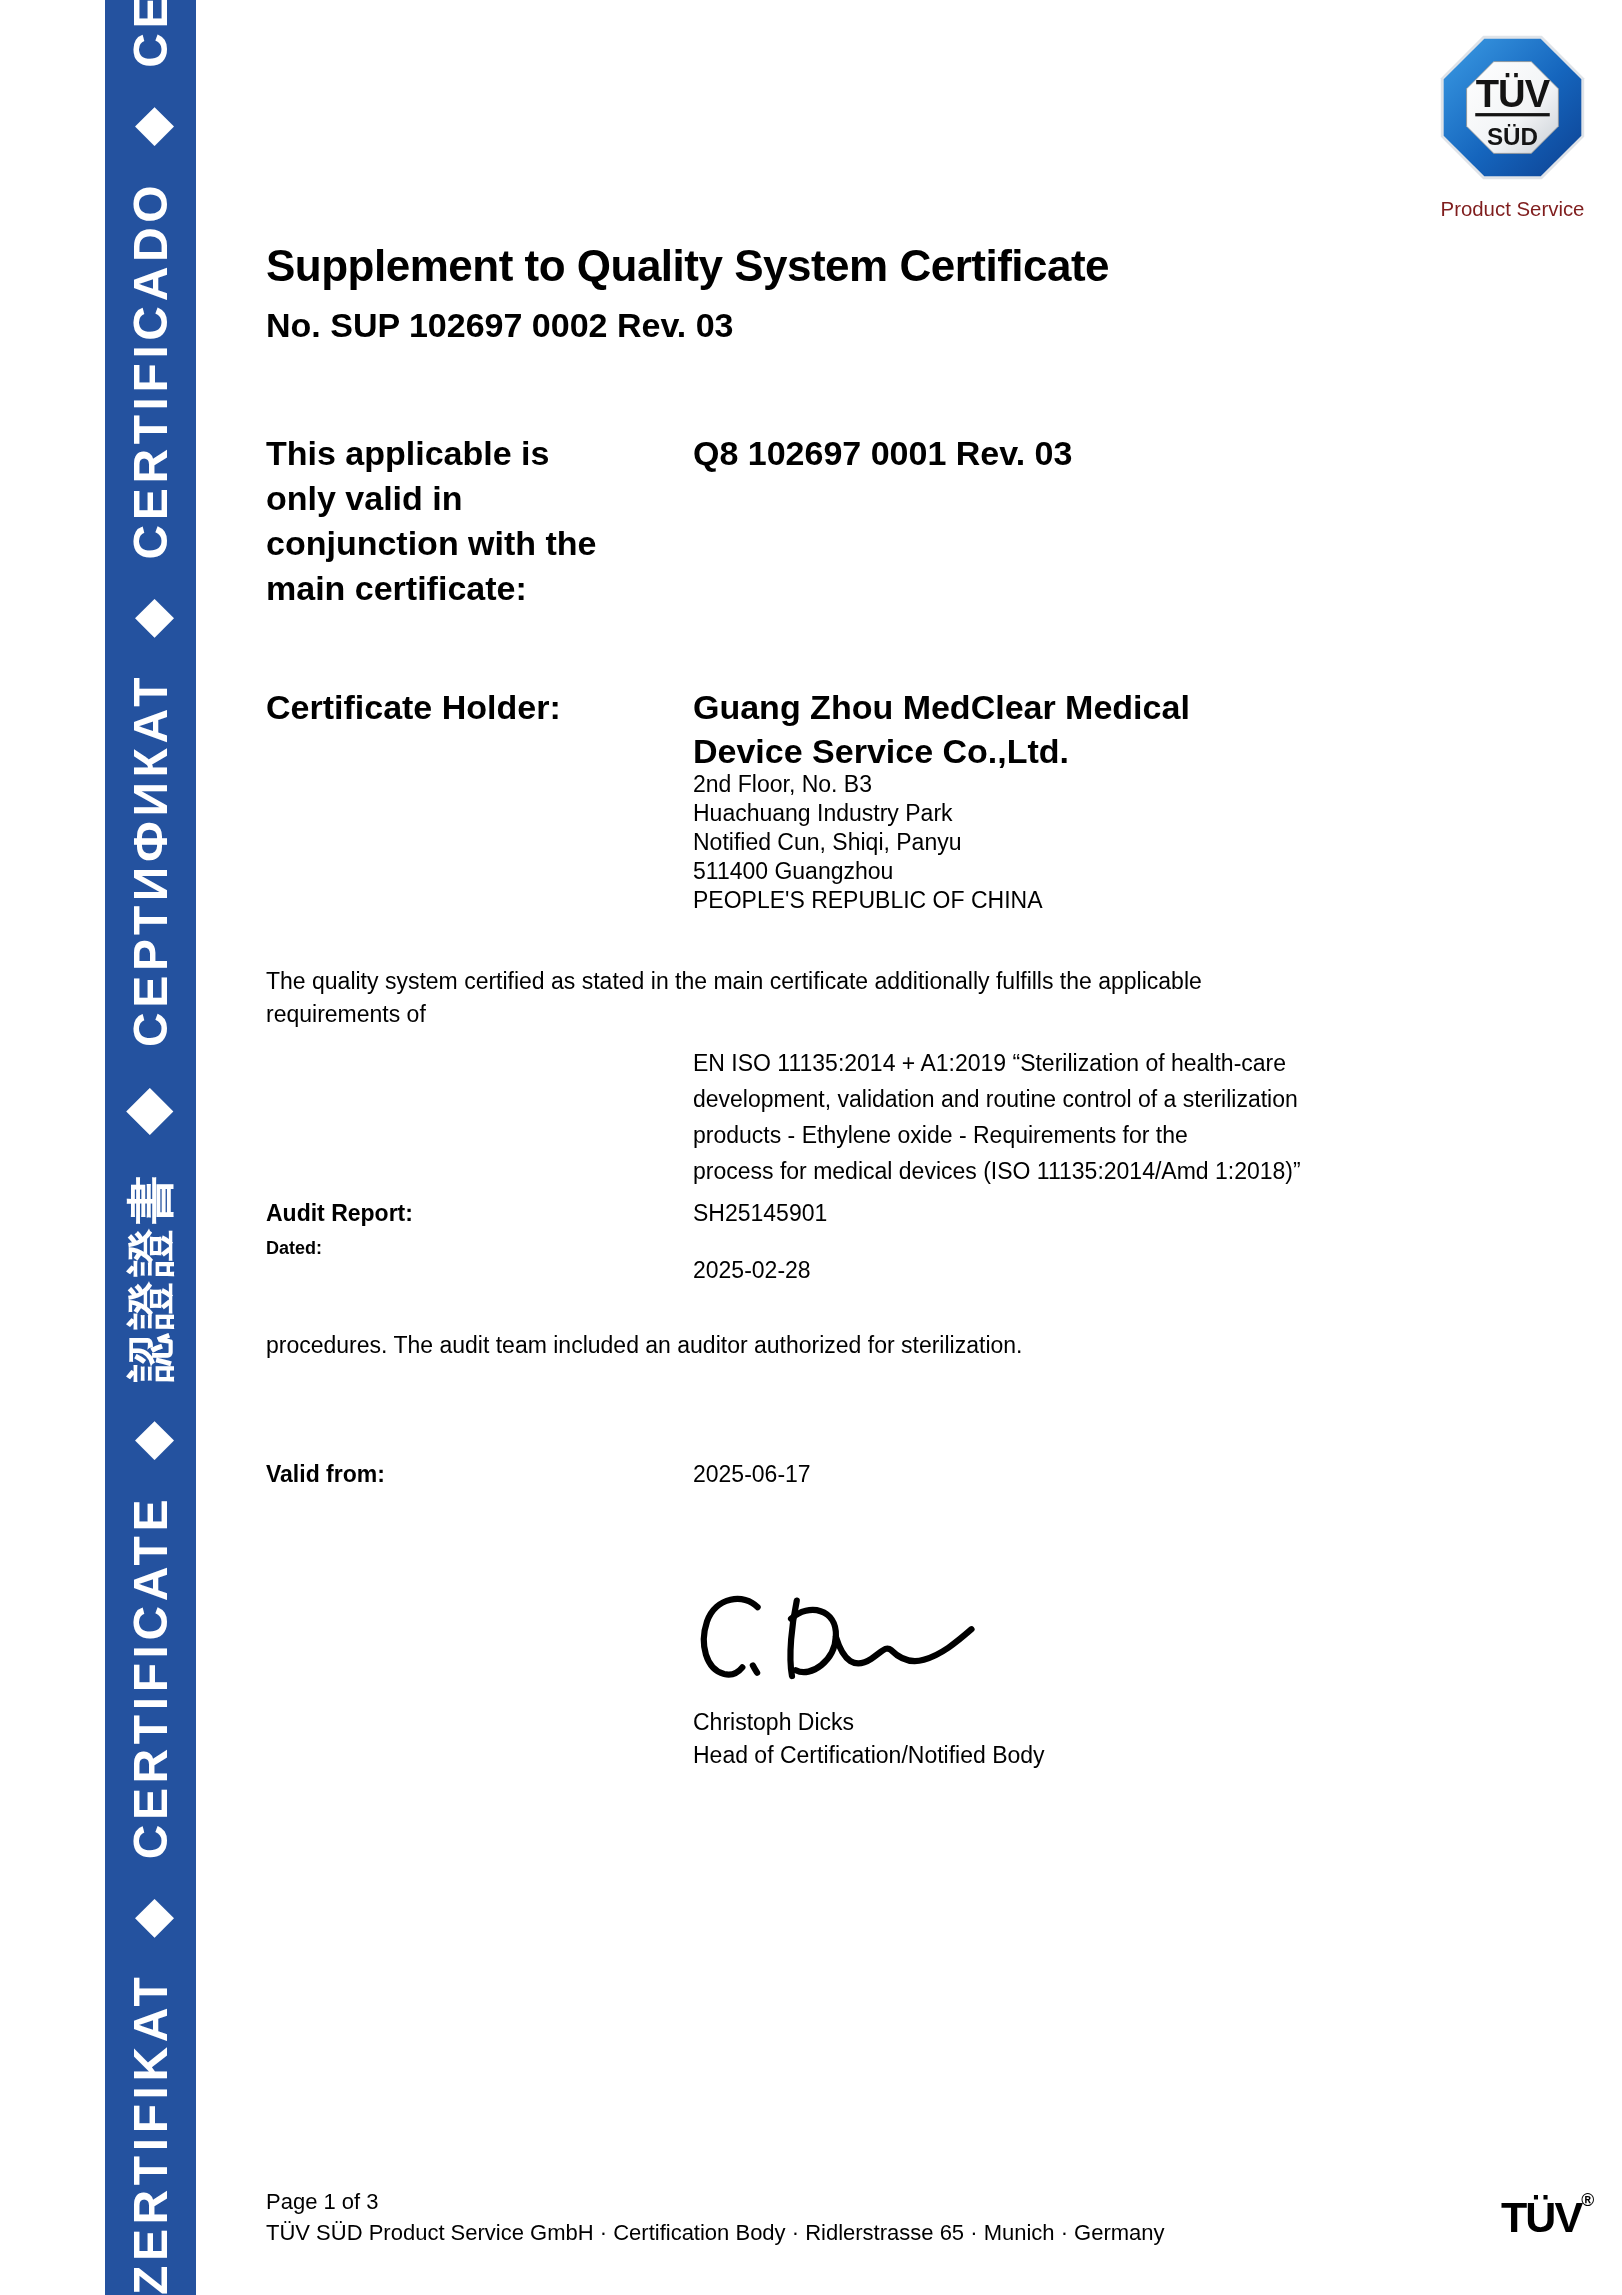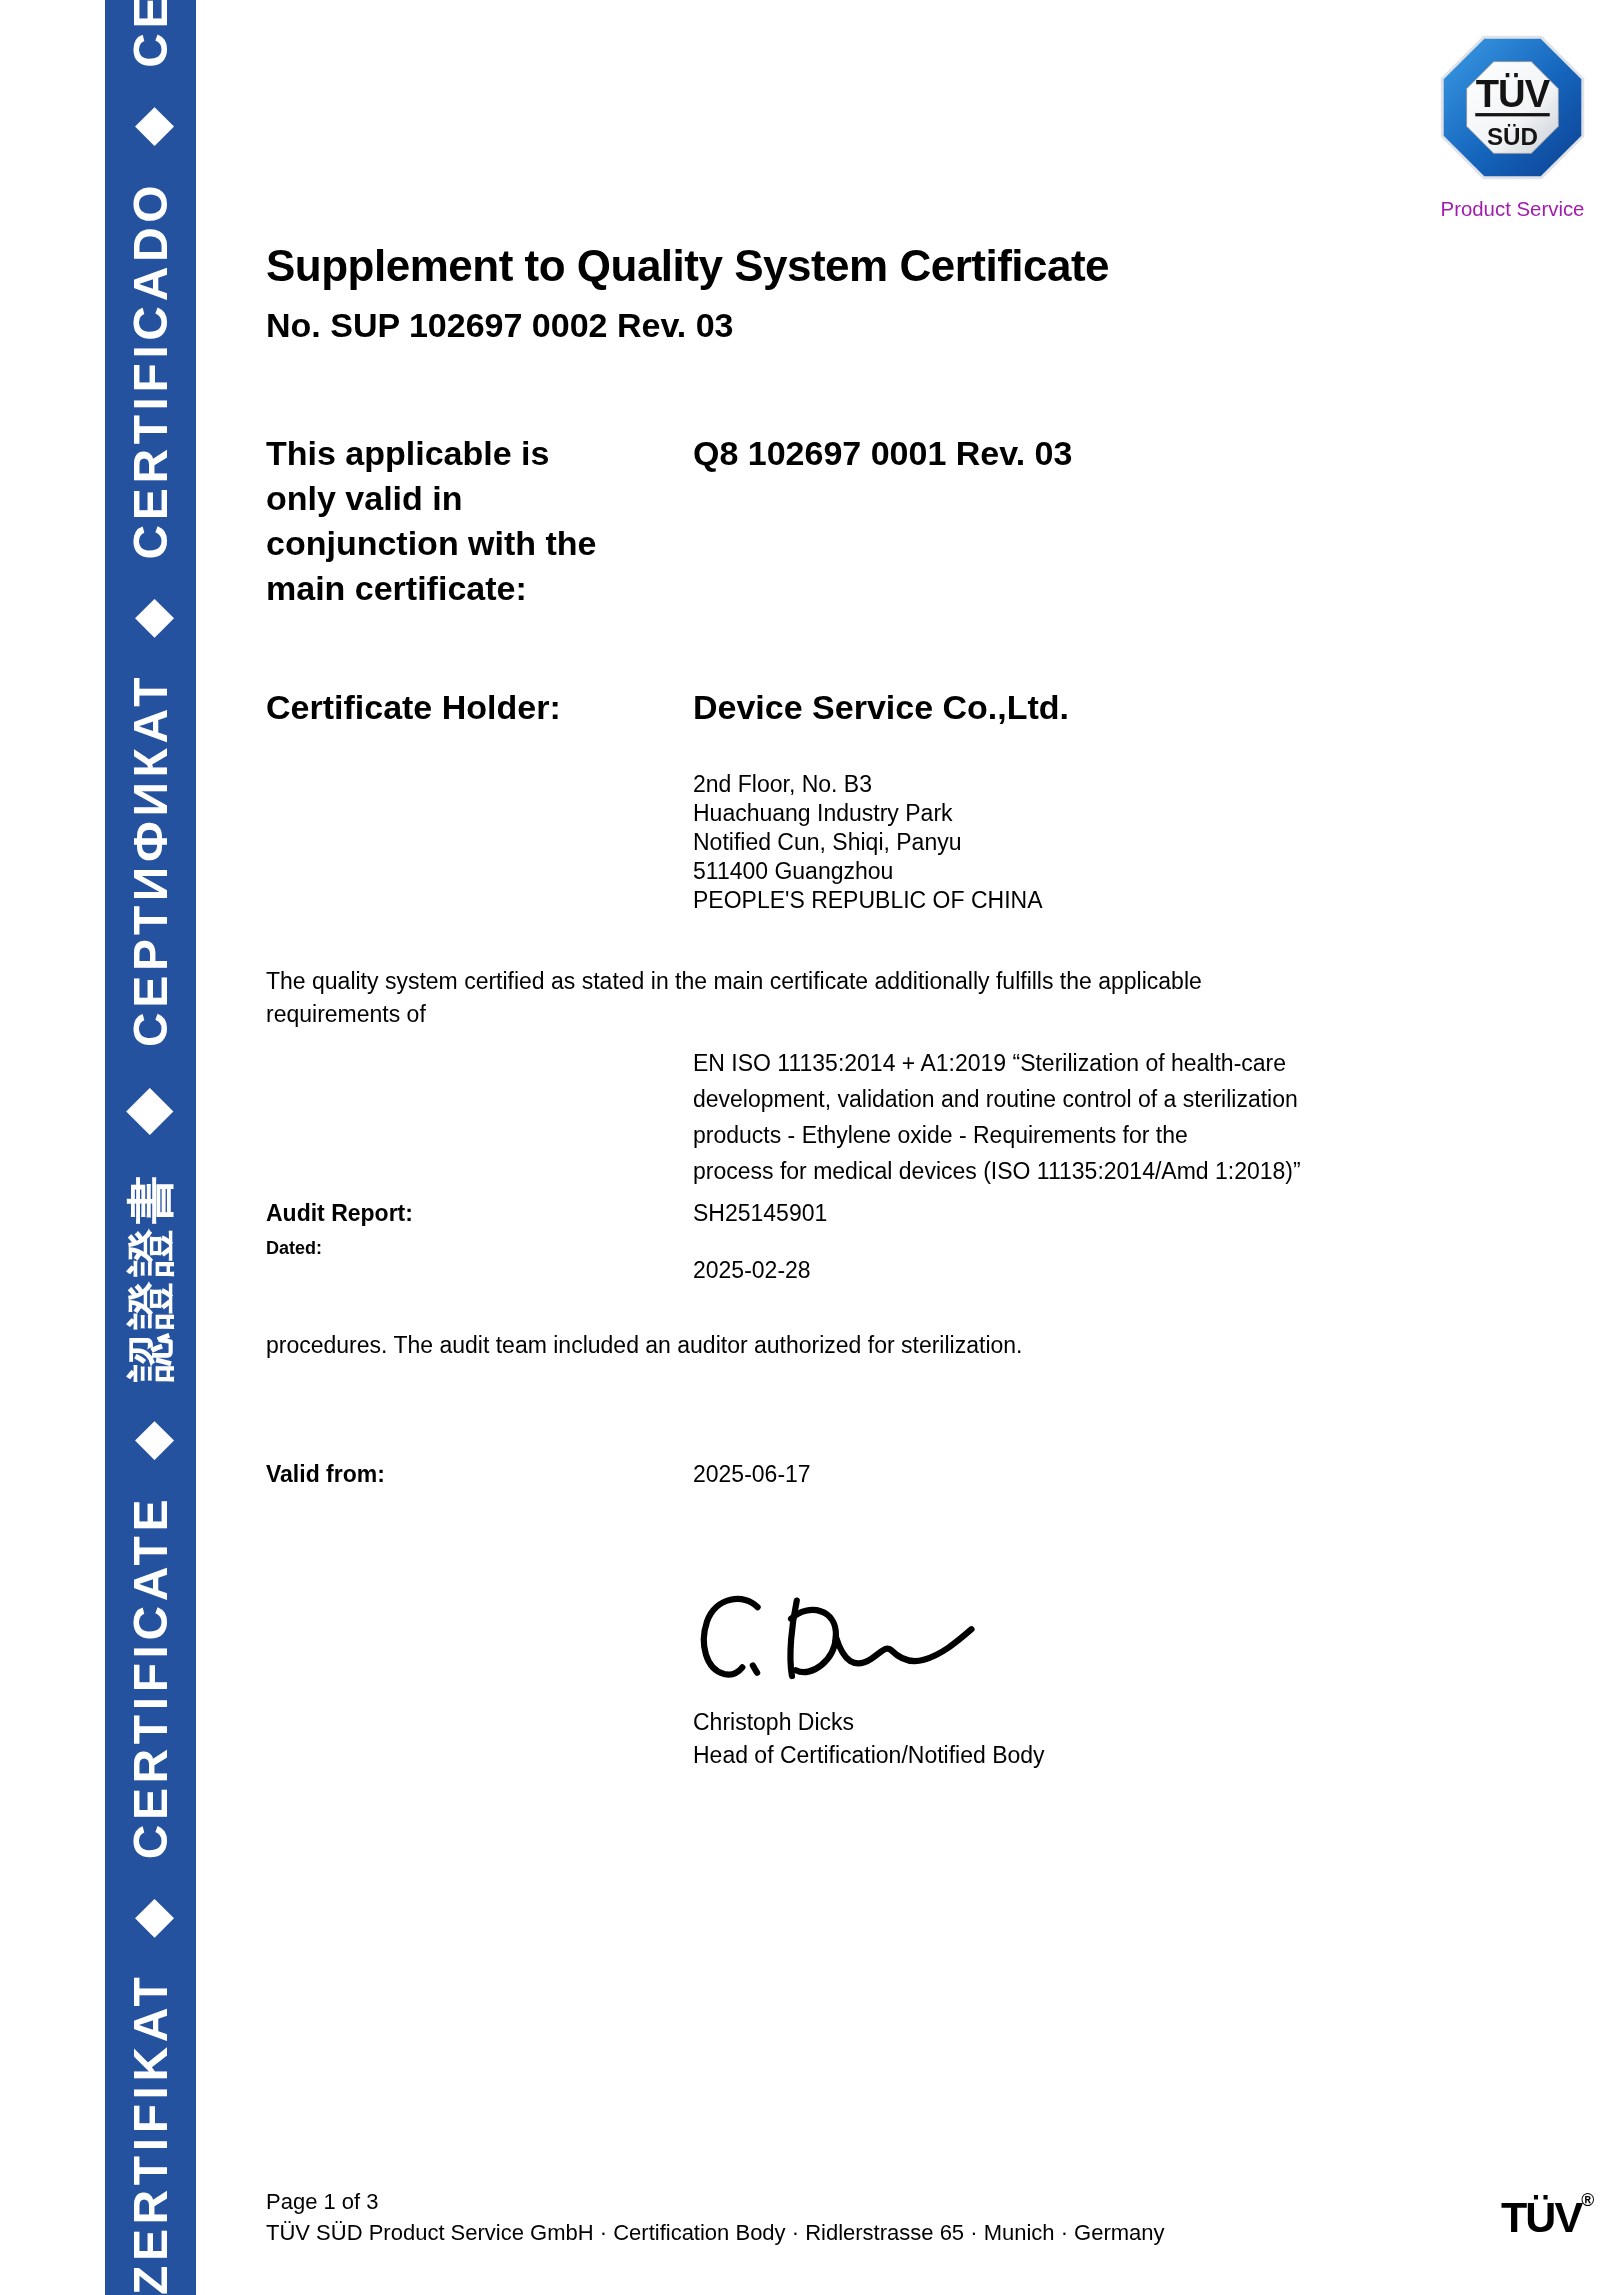--- a/index.html
+++ b/index.html
@@ -24,21 +24,21 @@
     transform-origin:0 0;transform:rotate(-90deg);
     color:#ffffff;font-weight:bold;font-size:48px;
     letter-spacing:4.6px;line-height:91px;text-align:center;
     white-space:pre;
   }
 
   
   #title{left:266px;top:240px;font-size:44px;line-height:51px;letter-spacing:-0.5px;}
   #cert-number{left:266px;top:304px;font-size:34px;line-height:43px;}
   #logo{left:1438px;top:33px;}
-  #logo-caption{left:1429px;top:198px;width:167px;text-align:center;font-size:20.4px;color:#a21caf;}
+  #logo-caption{left:1429px;top:198px;width:167px;text-align:center;font-size:20.4px;color:#7f1d1d;}
 
   
   .col1{left:266px;}
   .col2{left:693px;}
   #supplement-note{top:431px;font-size:34px;line-height:45px;}
   #main-cert-value{top:431px;font-size:34px;line-height:45px;}
   #holder-label{top:685px;font-size:34px;line-height:44px;}
   #holder-name{top:685px;font-size:34px;line-height:44px;}
   #holder-address{top:770px;font-size:23px;line-height:29px;}
 
@@ -100,20 +100,21 @@
   <div id="supplement-note" class="abs col1 b">
     <div>This applicable is</div>
     <div>only valid in</div>
     <div>conjunction with the</div>
     <div>main certificate:</div>
   </div>
   <div id="main-cert-value" class="abs col2 b">Q8 102697 0001 Rev. 03</div>
 
   <div id="holder-label" class="abs col1 b">Certificate Holder:</div>
   <div id="holder-name" class="abs col2 b">
+    <div>Guang Zhou MedClear Medical</div>
     <div>Device Service Co.,Ltd.</div>
   </div>
   <div id="holder-address" class="abs col2">
     <div>2nd Floor, No. B3</div>
     <div>Huachuang Industry Park</div>
     <div>Notified Cun, Shiqi, Panyu</div>
     <div>511400 Guangzhou</div>
     <div>PEOPLE'S REPUBLIC OF CHINA</div>
   </div>
 

